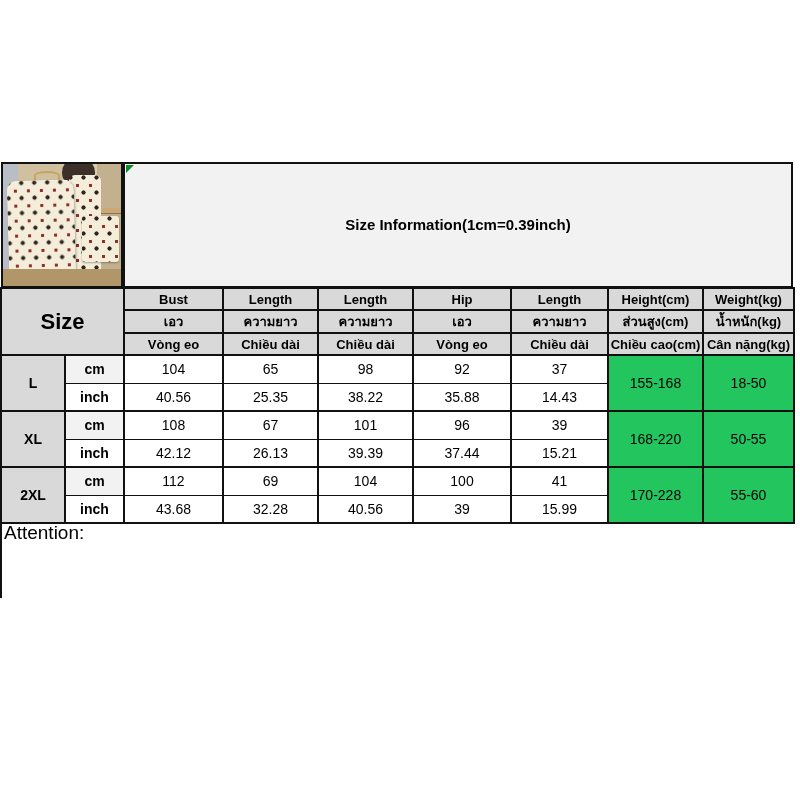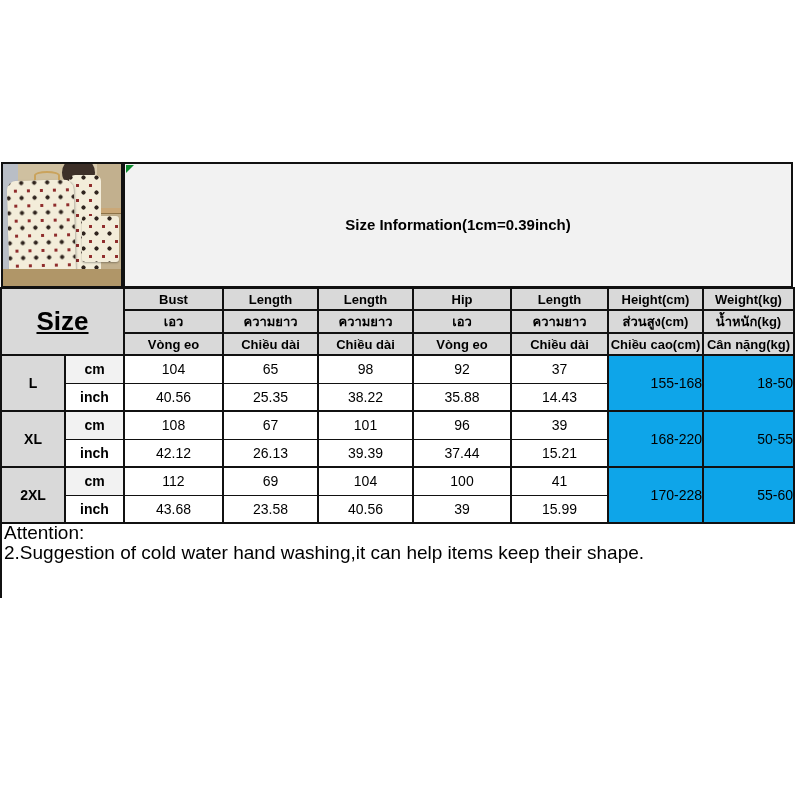--- a/index.html
+++ b/index.html
@@ -44,25 +44,25 @@
 
   
   table.size-table { position:absolute; left:0px; top:287px; width:793px;
                      border-collapse:collapse; table-layout:fixed; }
   .size-table th, .size-table td { border:2px solid #111; text-align:center;
                                    vertical-align:middle; overflow:hidden; }
   .size-table th { font-weight:bold; font-size:13px; background:#d9d9d9; }
   .size-table td { font-weight:normal; font-size:14px; background:#ffffff; }
   tr.hdr-row { height:22px; }
   tr.row-cm, tr.row-inch { height:28px; }
-  th.c-sizehead { font-size:26px;text-decoration:underline; }
+  th.c-sizehead { font-size:22px; }
   th.c-sizelabel { font-size:14px; }
   th.u-cm  { background:#f2f2f2; font-size:14px; }
   th.u-inch{ background:#ffffff; font-size:14px; }
-  td.range { background:#0ea5e9;text-align:right; }
+  td.range { background:#22c55e; }
   
   tr.row-cm  th.u-cm,  tr.row-cm  td.val  { border-bottom-width:1px; }
   tr.row-inch th.u-inch, tr.row-inch td.val { border-top-width:1px; }
 
   
   .attention { position:absolute; left:4px; top:523px; width:792px;
                font-size:19px; line-height:19.5px; }
   .attn-edge { position:absolute; left:0; top:521px; width:2px; height:77px; background:#111; }
 </style>
 </head>
@@ -173,27 +173,26 @@
         <td class="val">69</td>
         <td class="val">104</td>
         <td class="val">100</td>
         <td class="val">41</td>
         <td class="range" rowspan="2">170-228</td>
         <td class="range" rowspan="2">55-60</td>
       </tr>
       <tr class="row-inch">
         <th class="u-inch">inch</th>
         <td class="val">43.68</td>
-        <td class="val">23.58</td>
+        <td class="val">32.28</td>
         <td class="val">40.56</td>
         <td class="val">39</td>
         <td class="val">15.99</td>
       </tr>
     </tbody>
   </table>
 
   <div class="attn-edge"></div>
   <div class="attention">
     <div>Attention:</div>
-    <div>2.Suggestion of cold water hand washing,it can help items keep their shape.</div>
   </div>
 
 </div>
 
 </body></html>

